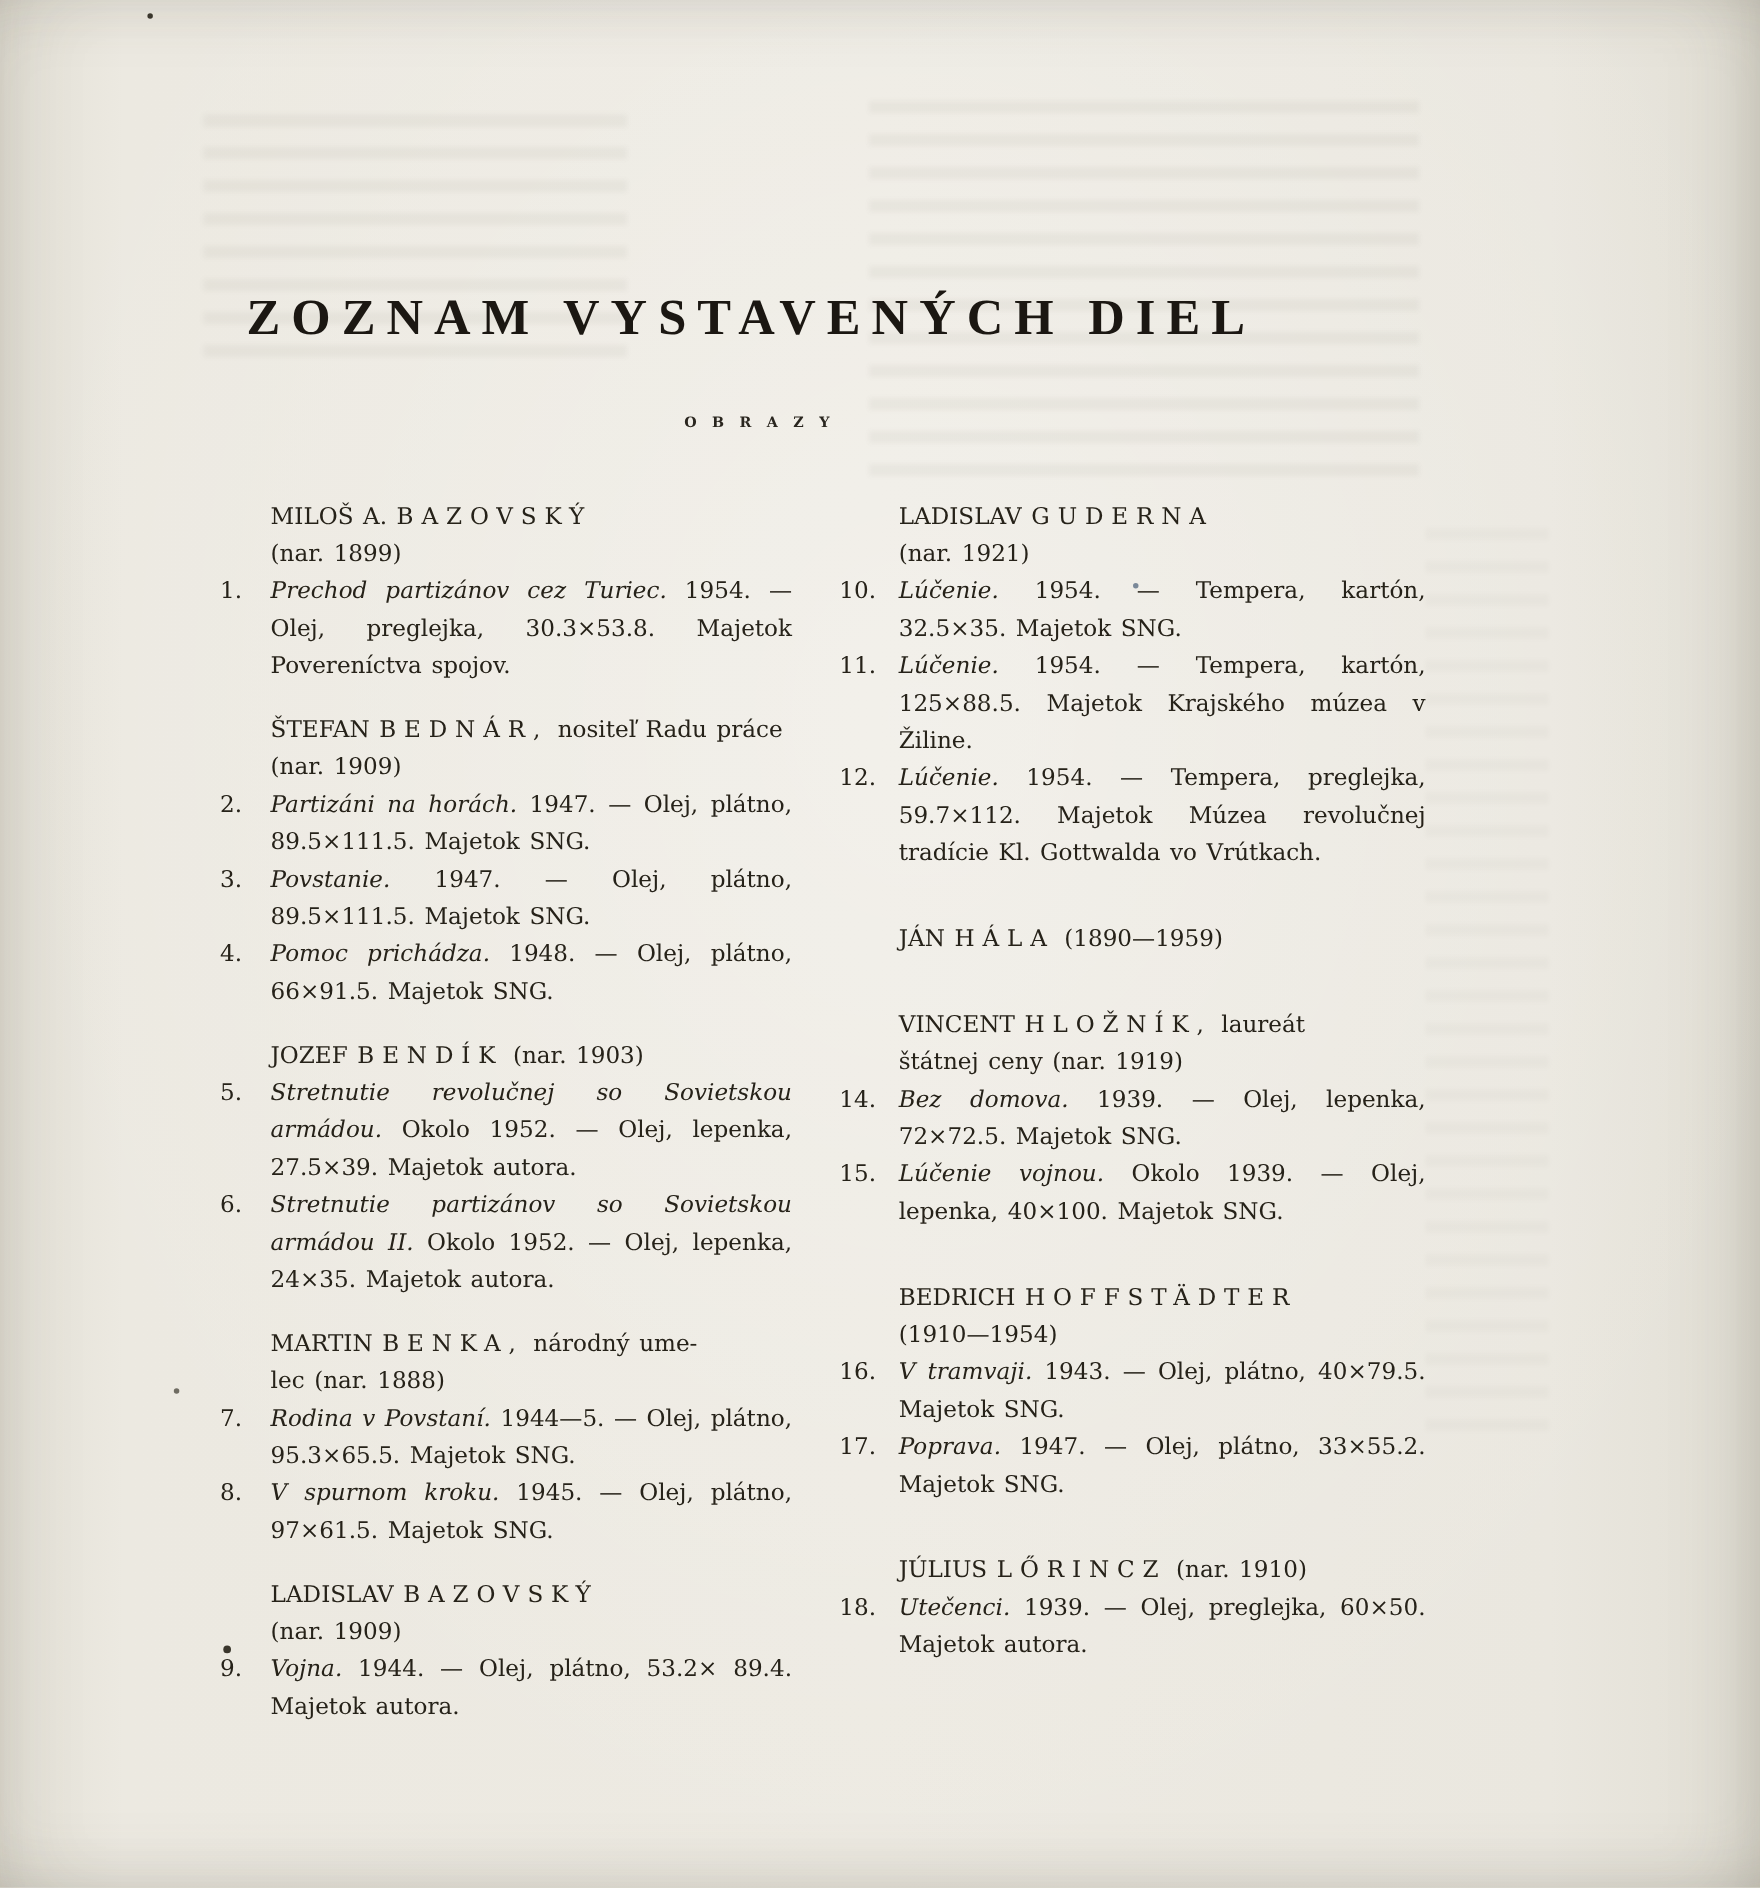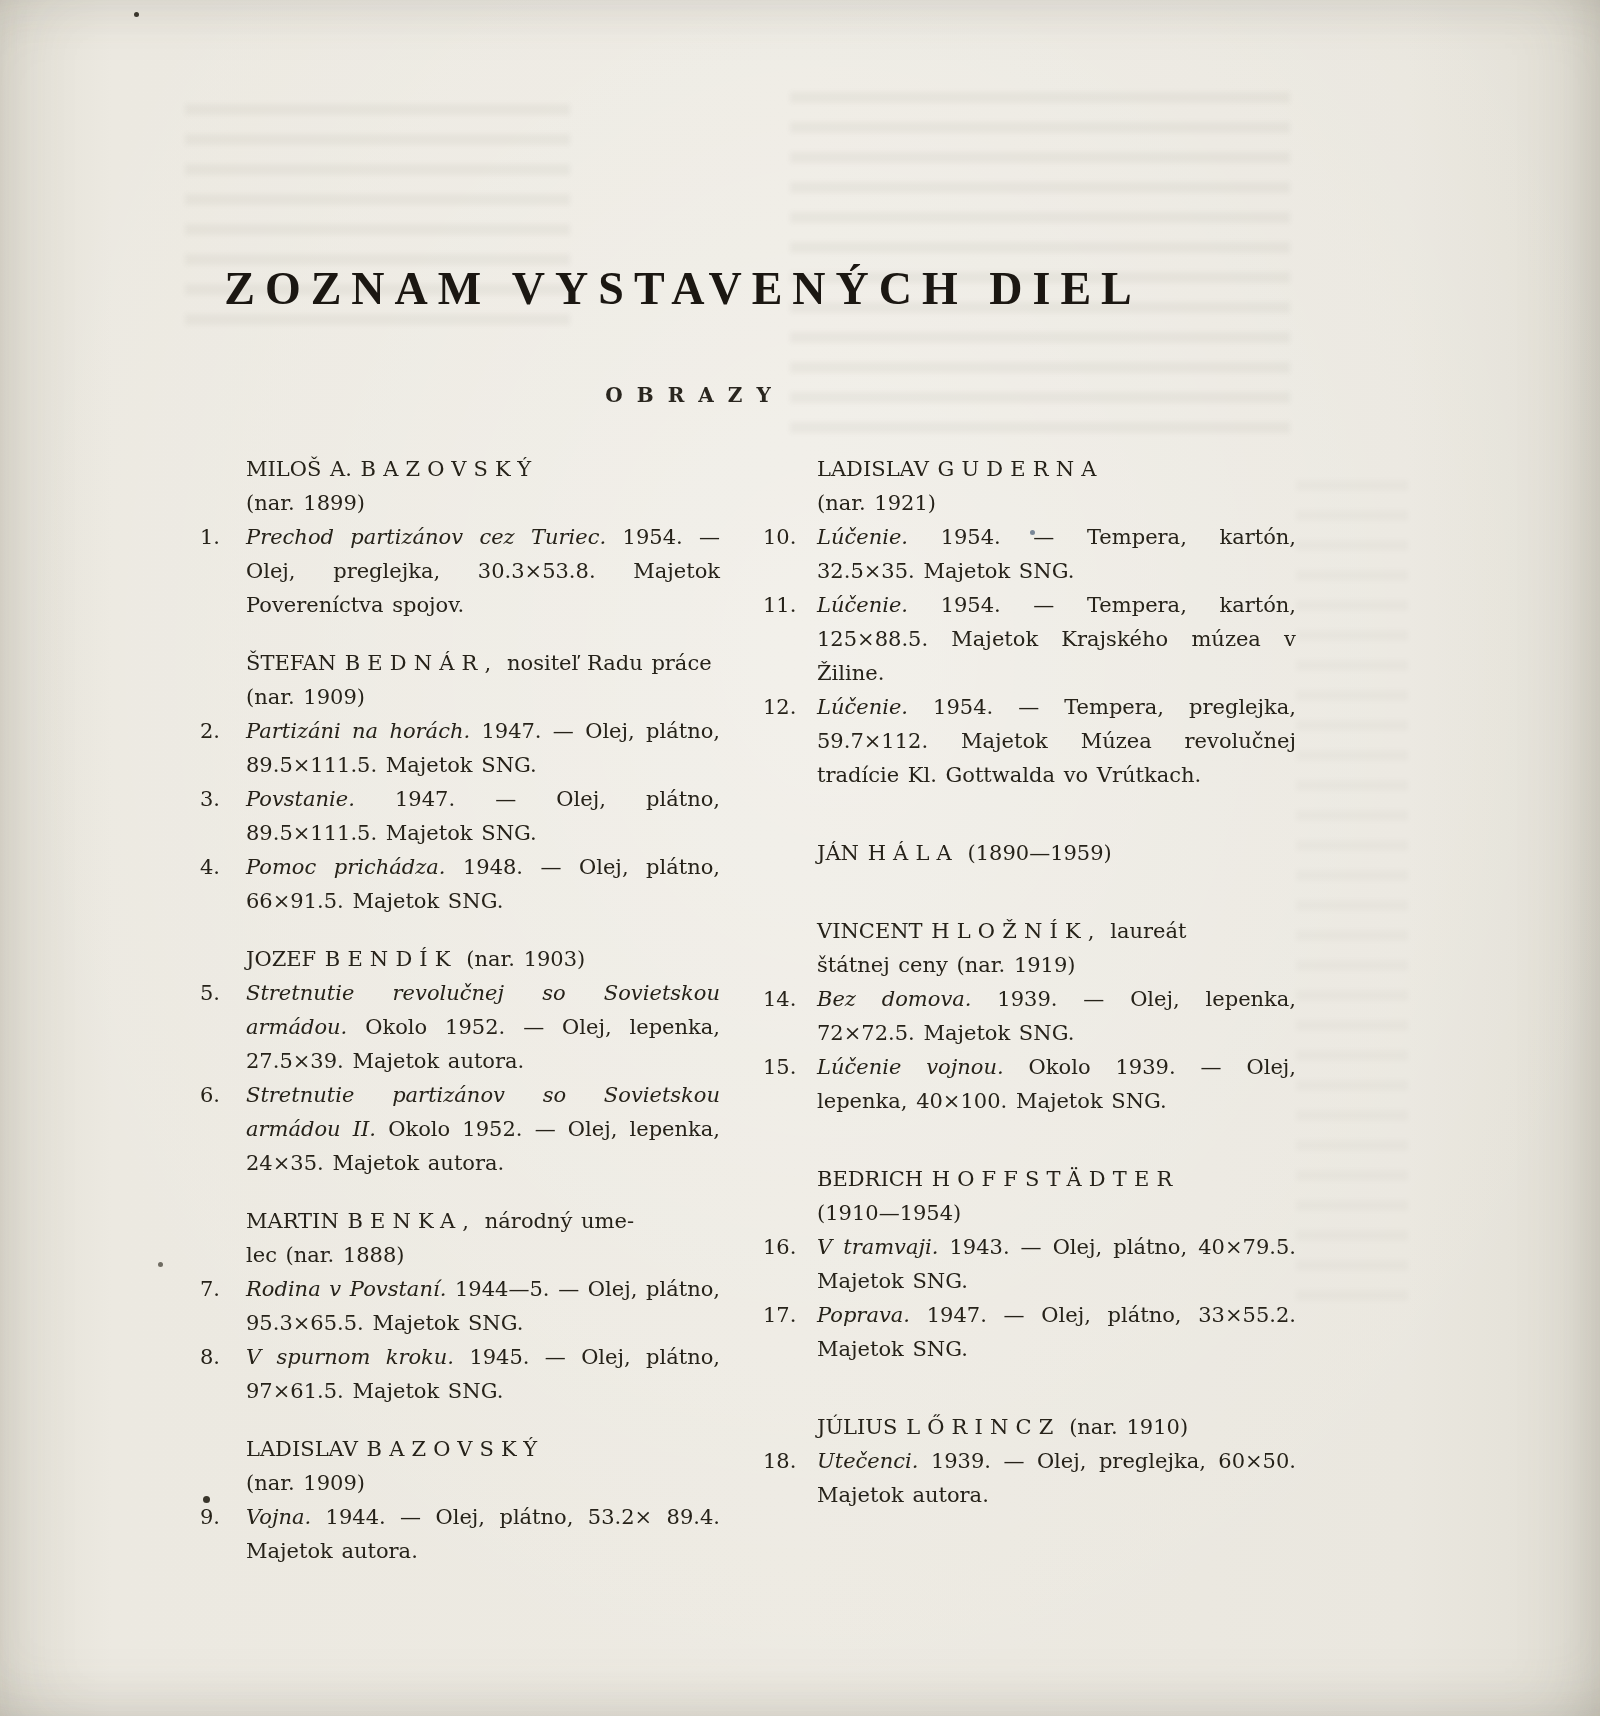--- a/index.html
+++ b/index.html
@@ -22,21 +22,21 @@
       rgba(0,0,0,0) 11px, rgba(0,0,0,0) 30px);}
   .ghost.g1{left:185px;top:104px;width:385px;height:235px;}
   .ghost.g2{left:790px;top:92px;width:500px;height:356px;}
   .ghost.g3{left:1296px;top:480px;width:112px;height:830px;opacity:.30;}
   .speck{position:absolute;border-radius:50%;background:#3a362c;}
 
   .title{position:absolute;left:0;top:230px;width:1366px;text-align:center;
     font-family:"Liberation Serif", serif;font-weight:600;font-size:46px;line-height:1.2;
     letter-spacing:10px;color:#1b1712;}
   .section{position:absolute;left:0;top:366px;width:1390px;text-align:center;
-    font-family:"DejaVu Serif", serif;font-weight:600;font-size:20px;
+    font-family:"DejaVu Serif", serif;font-weight:600;font-size:13px;
     letter-spacing:14px;color:#2a261f;}
 
   .col{position:absolute;top:440px;font-size:21px;line-height:34px;color:#262219;
        word-spacing:2px;}
   .col-left{left:200px;width:520px;}
   .col-right{left:763px;width:533px;}
   .col p{margin:0;}
   .col p.artist{padding-left:46px;margin-top:24px;}
   .col-right p.artist{padding-left:54px;margin-top:44px;}
   .col > p.artist:first-child{margin-top:12px;}

